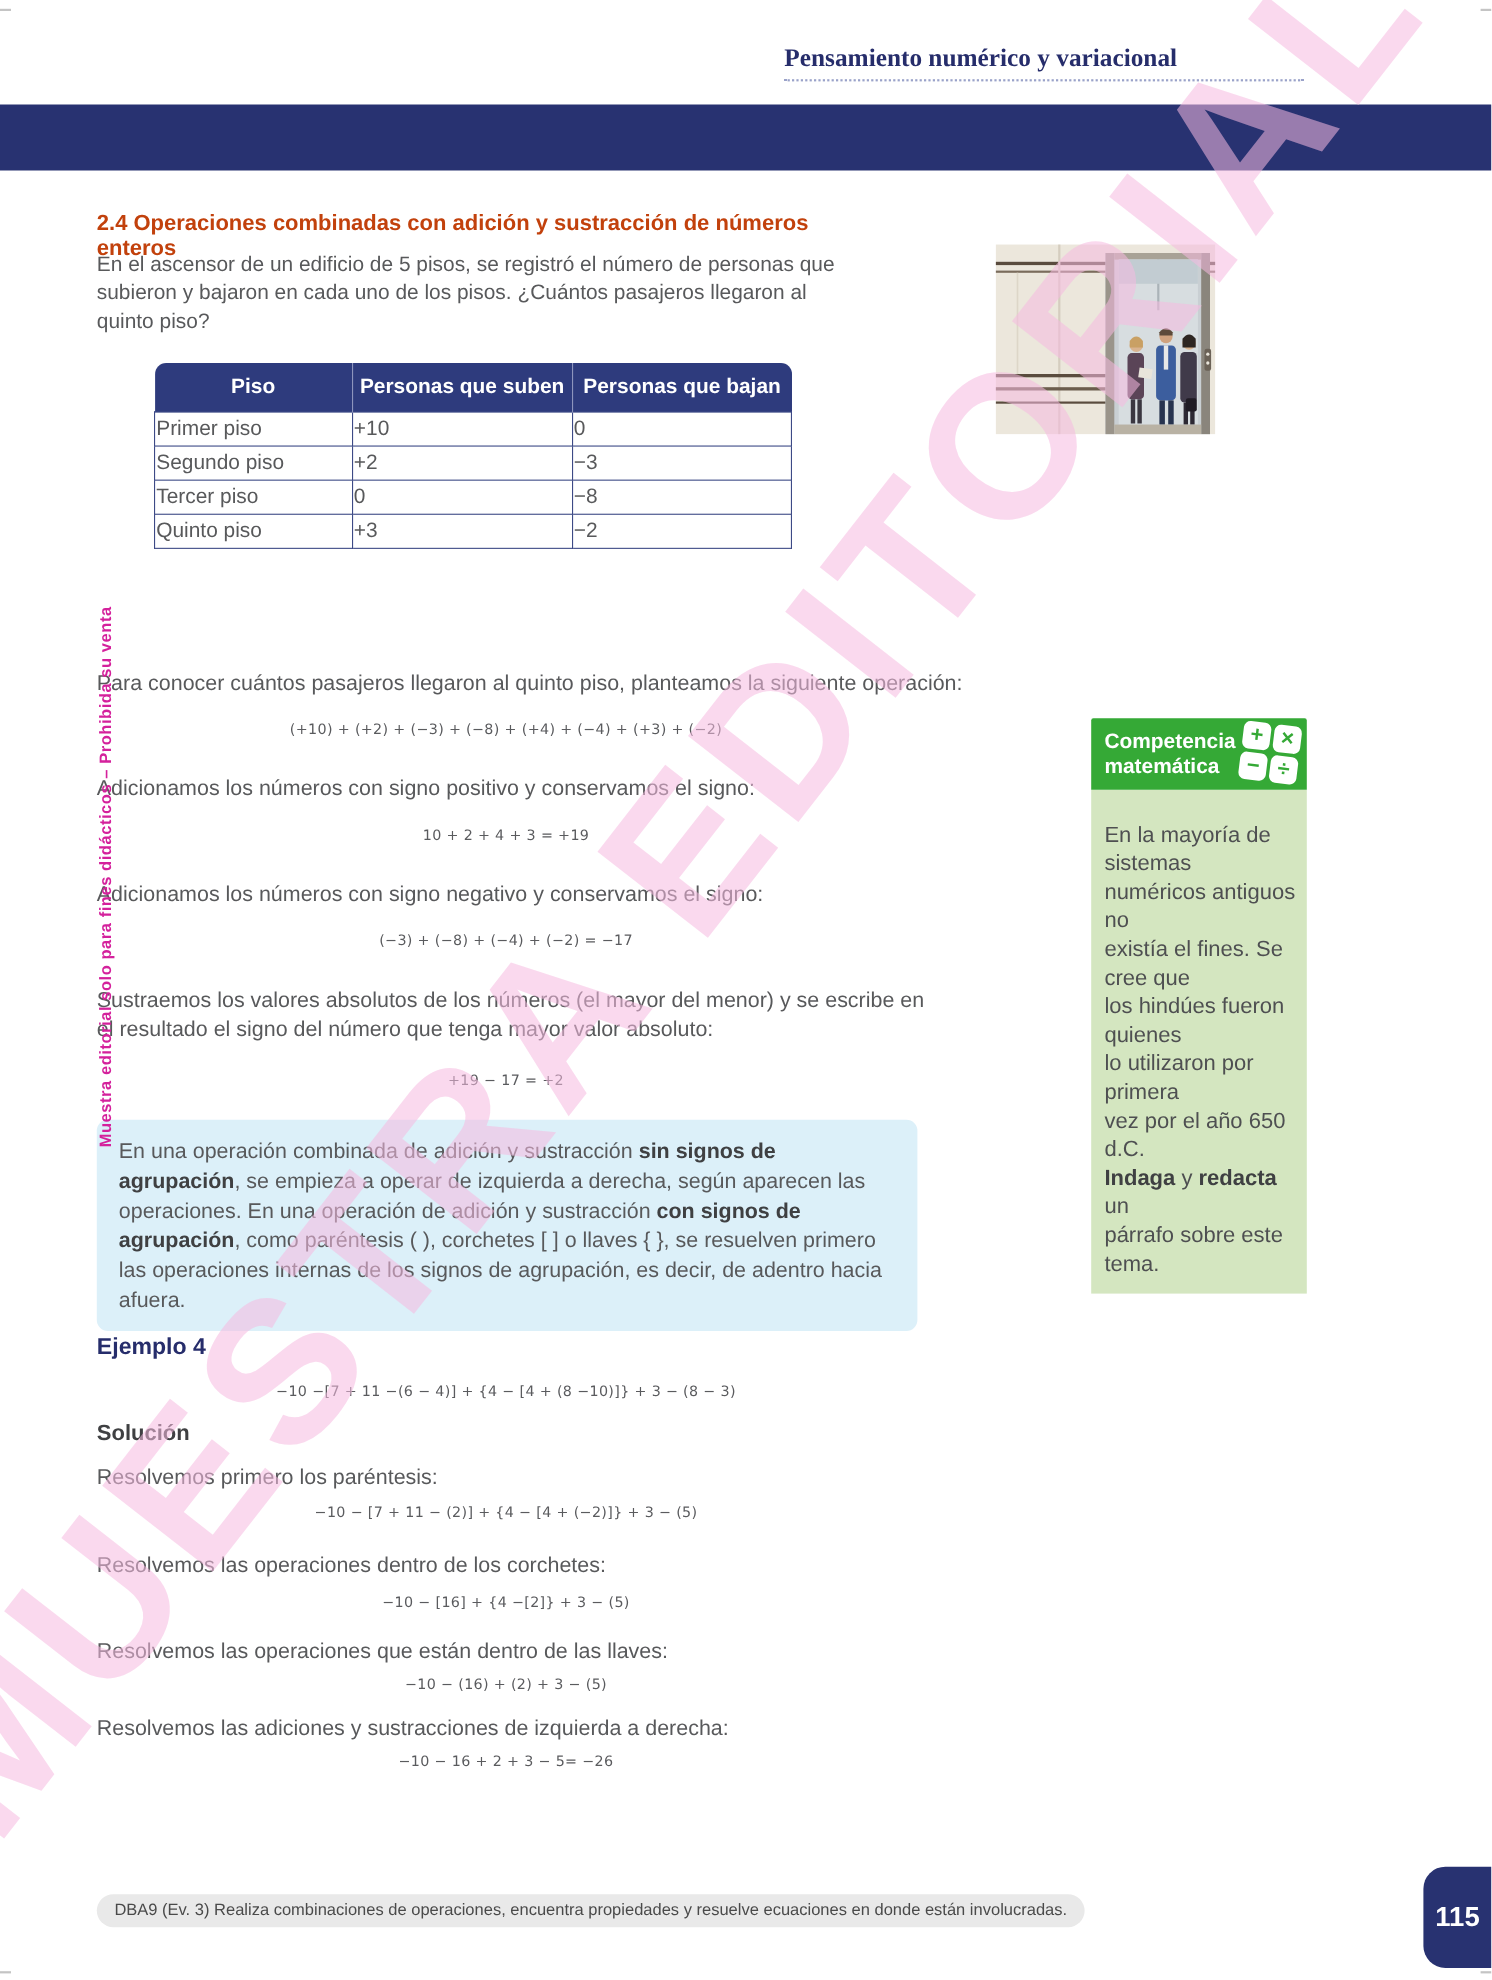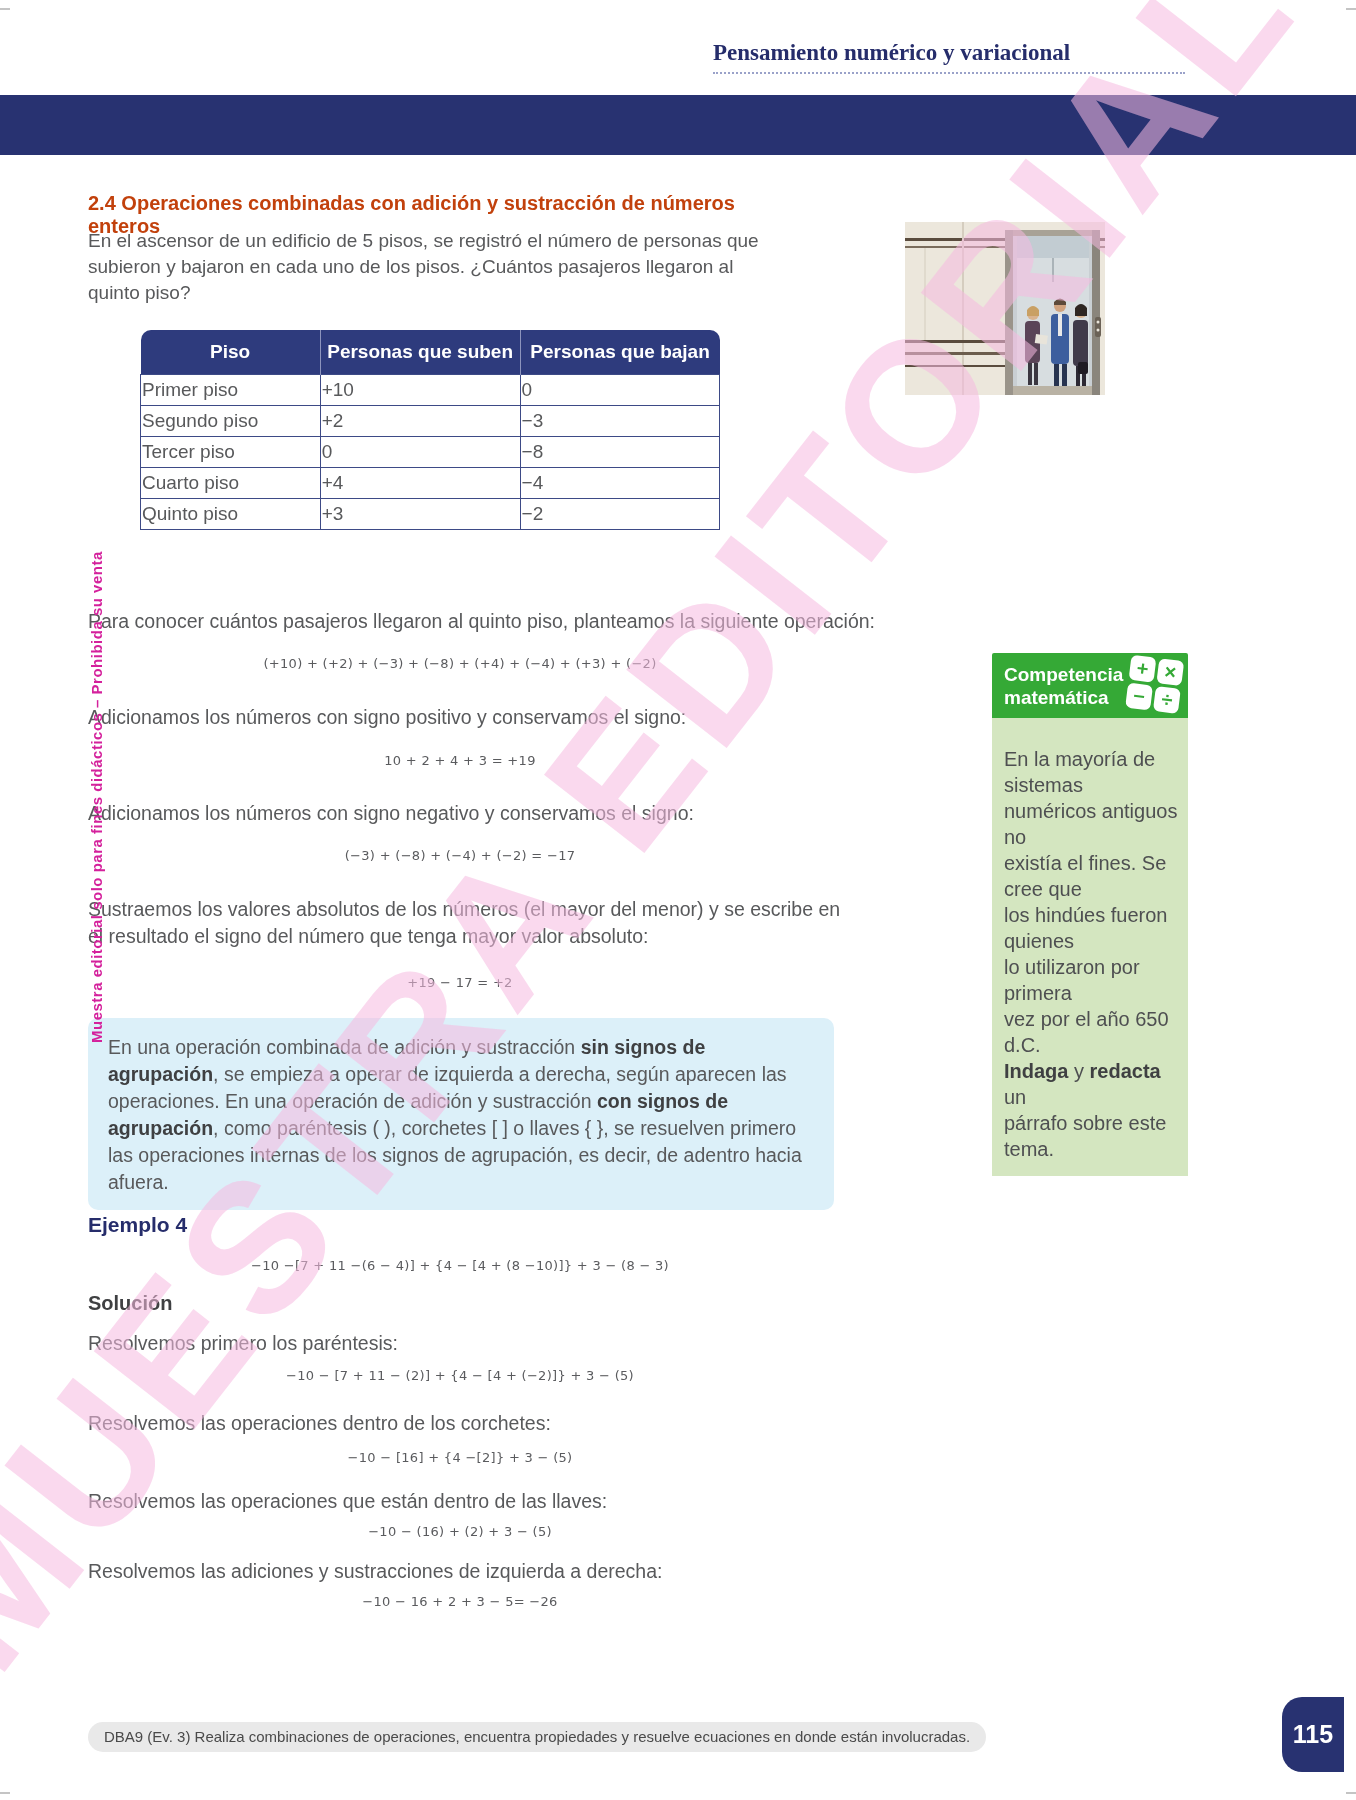--- a/index.html
+++ b/index.html
@@ -79,21 +79,21 @@
   
   .ejemplo-title{position:absolute;left:88px;top:1213px;color:#262d6b;font-size:21px;font-weight:bold;}
   .solucion{position:absolute;left:88px;top:1292px;color:#3f4042;font-size:20px;font-weight:bold;}
   
   .dba-badge{
     position:absolute;left:88px;top:1722px;height:30px;line-height:30px;
     background:#e9e9e9;border-radius:15px;padding:0 16px;
     color:#4a4a4a;font-size:15px;white-space:nowrap;
   }
   .page-tab{
-    position:absolute;right:12px;top:1697px;width:62px;height:75px;background:#283271;
+    position:absolute;right:0;top:1697px;width:62px;height:92px;background:#283271;
     border-top-left-radius:20px;border-bottom-left-radius:20px;
     color:#ffffff;font-size:25px;font-weight:bold;
     display:flex;align-items:center;justify-content:center;
   }
   
   .wm-diagonal{
     position:absolute;left:-600px;top:700px;width:2400px;text-align:center;
     transform:rotate(-52deg);transform-origin:center;
     font-size:185px;font-weight:bold;color:rgba(246,185,224,0.55);
     white-space:nowrap;pointer-events:none;z-index:9;letter-spacing:10px;
@@ -187,25 +187,20 @@
         </tr>
         <tr>
           <td>Segundo piso</td>
           <td>+2</td>
           <td>−3</td>
         </tr>
         <tr>
           <td>Tercer piso</td>
           <td>0</td>
           <td>−8</td>
-        </tr>
-        <tr>
-          <td>Cuarto piso</td>
-          <td>+4</td>
-          <td>−4</td>
         </tr>
         <tr>
           <td>Quinto piso</td>
           <td>+3</td>
           <td>−2</td>
         </tr>
       </tbody>
     </table>
 
     <div class="plabel" style="top:608px;width:880px;white-space:nowrap">Para conocer cuántos pasajeros llegaron al quinto piso, planteamos la siguiente operación:</div>

